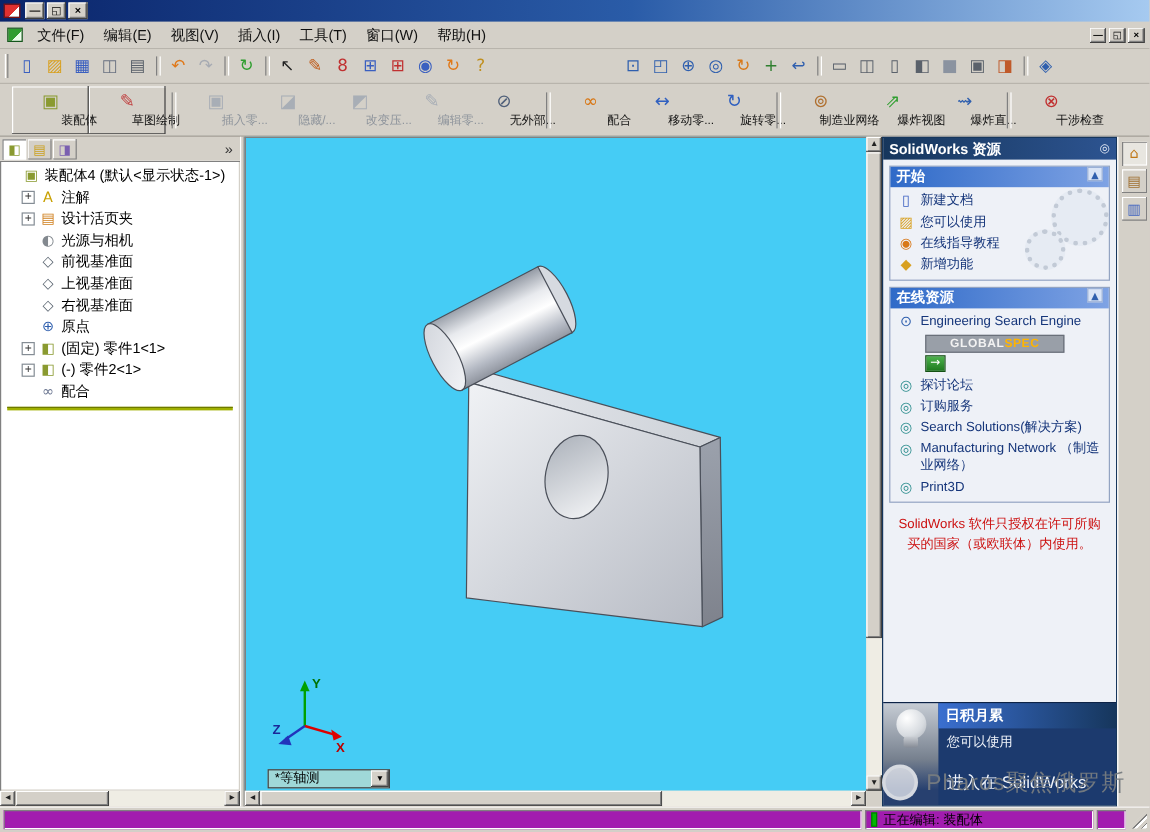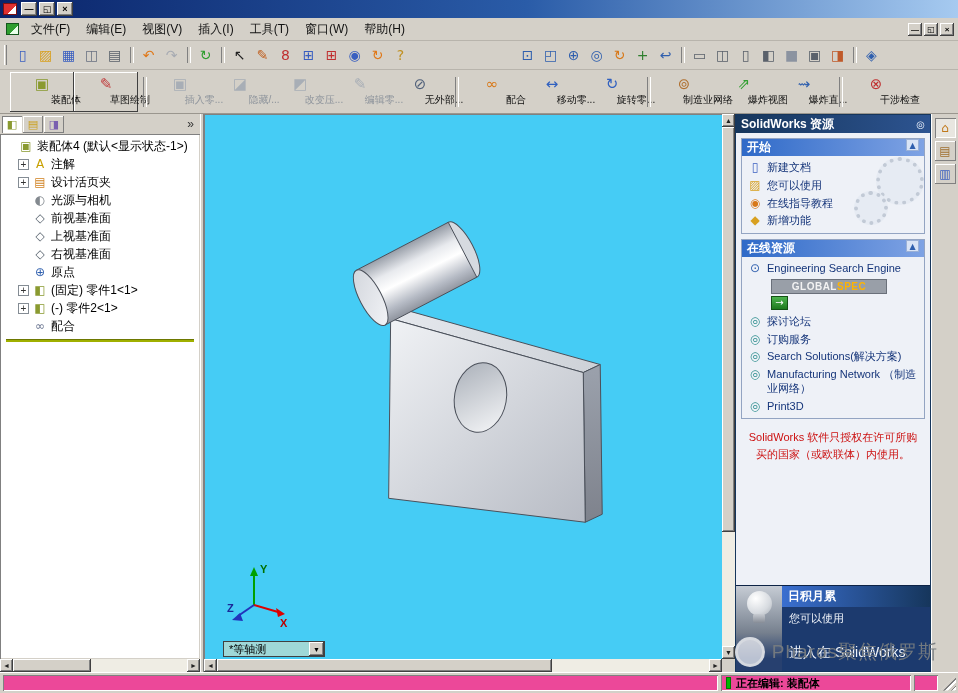--- a/index.html
+++ b/index.html
@@ -2,21 +2,21 @@
 <html><head>
 <meta charset="utf-8">
 <style>
   * { margin:0; padding:0; box-sizing:border-box; }
   html,body { width:958px; height:693px; overflow:hidden; }
   body { font-family:"Liberation Sans","DejaVu Sans",sans-serif; background:#d4d0c8; position:relative; font-size:12px; }
   .g { font-family:"DejaVu Sans",sans-serif; }
 
   
   .r3d { background:#d4d0c8; box-shadow: inset -1px -1px 0 #404040, inset 1px 1px 0 #ffffff, inset -2px -2px 0 #808080; }
-  .s3d { background:#ec4899; box-shadow: inset 1px 1px 0 #808080, inset -1px -1px 0 #ffffff; font-weight: bold; }
+  .s3d { background:#a21caf; box-shadow: inset 1px 1px 0 #808080, inset -1px -1px 0 #ffffff; }
 
   
   .titlebar { height:18px; background:linear-gradient(90deg,#0a246a,#2a5ca8 55%,#a6caf0); display:flex; align-items:center; padding:0 3px; gap:4px; }
   .app-icon { width:14px; height:12px; background:linear-gradient(135deg,#e03030 60%,#ffffff 60%); border:1px solid #7c1010; flex:0 0 auto; }
   .title-text { color:#fff; font-weight:bold; font-size:11px; white-space:nowrap; flex:1; }
   .winbtn { width:16px; height:14px; display:flex; align-items:center; justify-content:center; font-size:9px; font-weight:bold; color:#000; }
   .winbtns { display:flex; gap:2px; }
 
   
   .menubar { height:23px; display:flex; align-items:center; padding:0 2px; border-bottom:1px solid #b8b4ac; }

